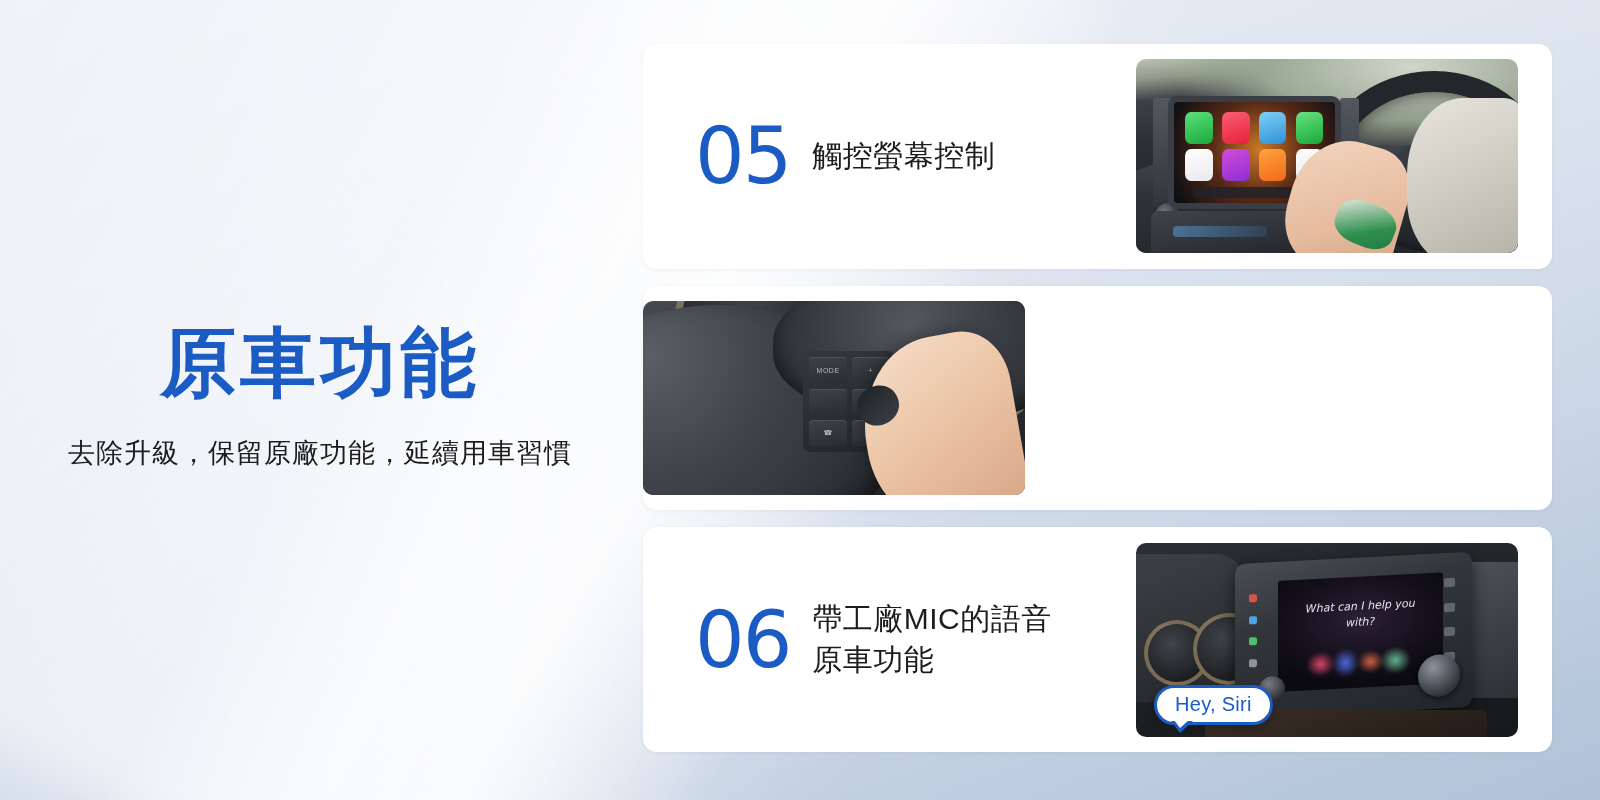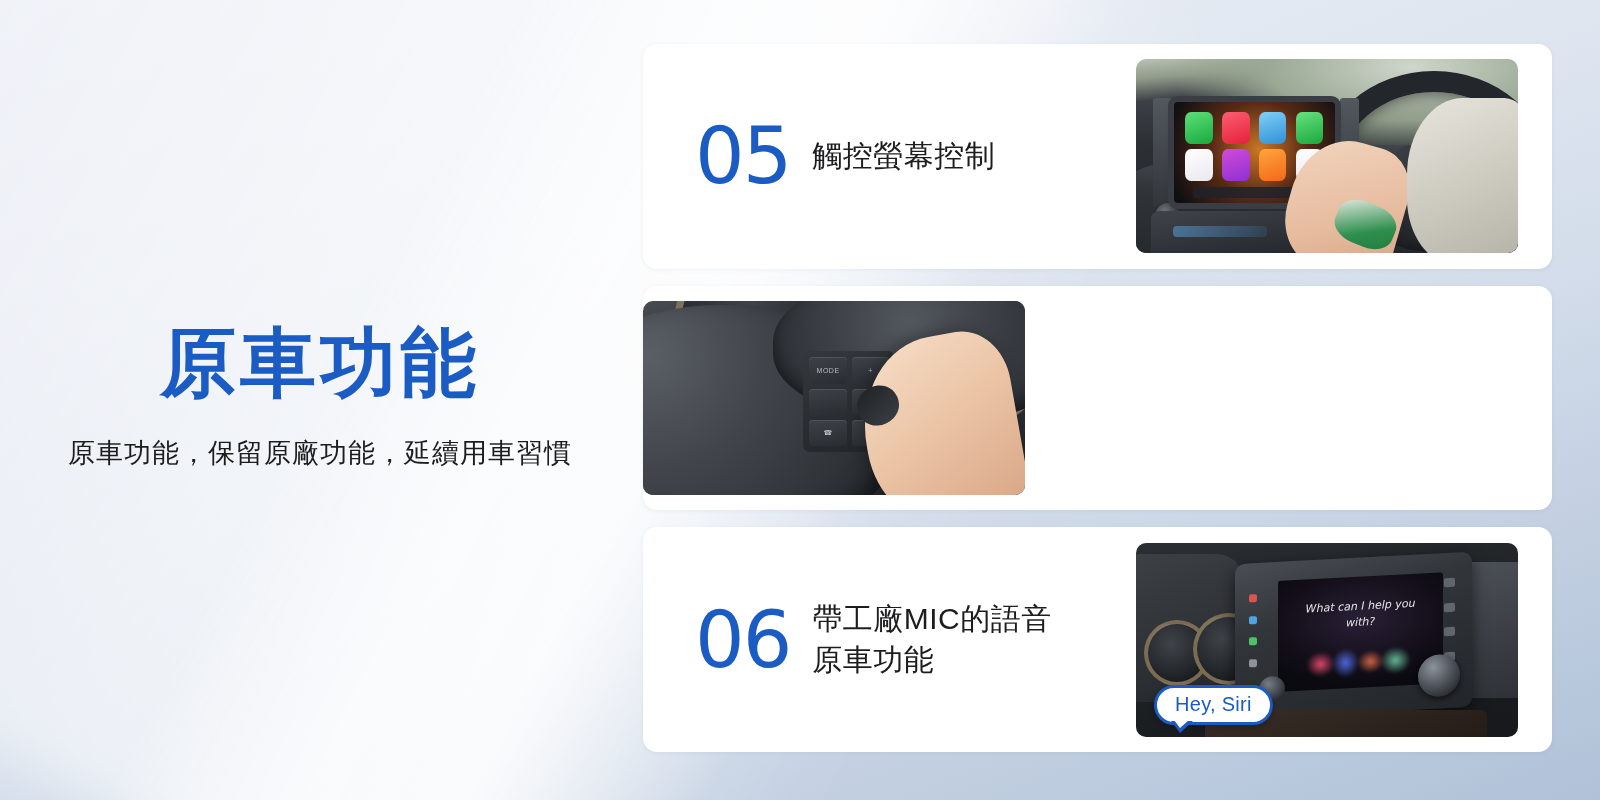--- a/index.html
+++ b/index.html
@@ -440,21 +440,21 @@
   }
 </style>
 </head>
 <body>
 
 <div class="stage">
   <div class="bg-sheen"></div>
 
   <div class="left-block">
     <div class="headline">原車功能</div>
-    <div class="subheadline">原車功能，保留原廠功能，延續用車習慣</div>
+    <div class="subheadline">去除升級，保留原廠功能，延續用車習慣</div>
   </div>
 
   <div class="cards">
 
     <div class="card">
       <div class="card-body">
         <div class="card-num">05</div>
         <div class="card-label">
           <span>觸控螢幕控制</span>
         </div>

